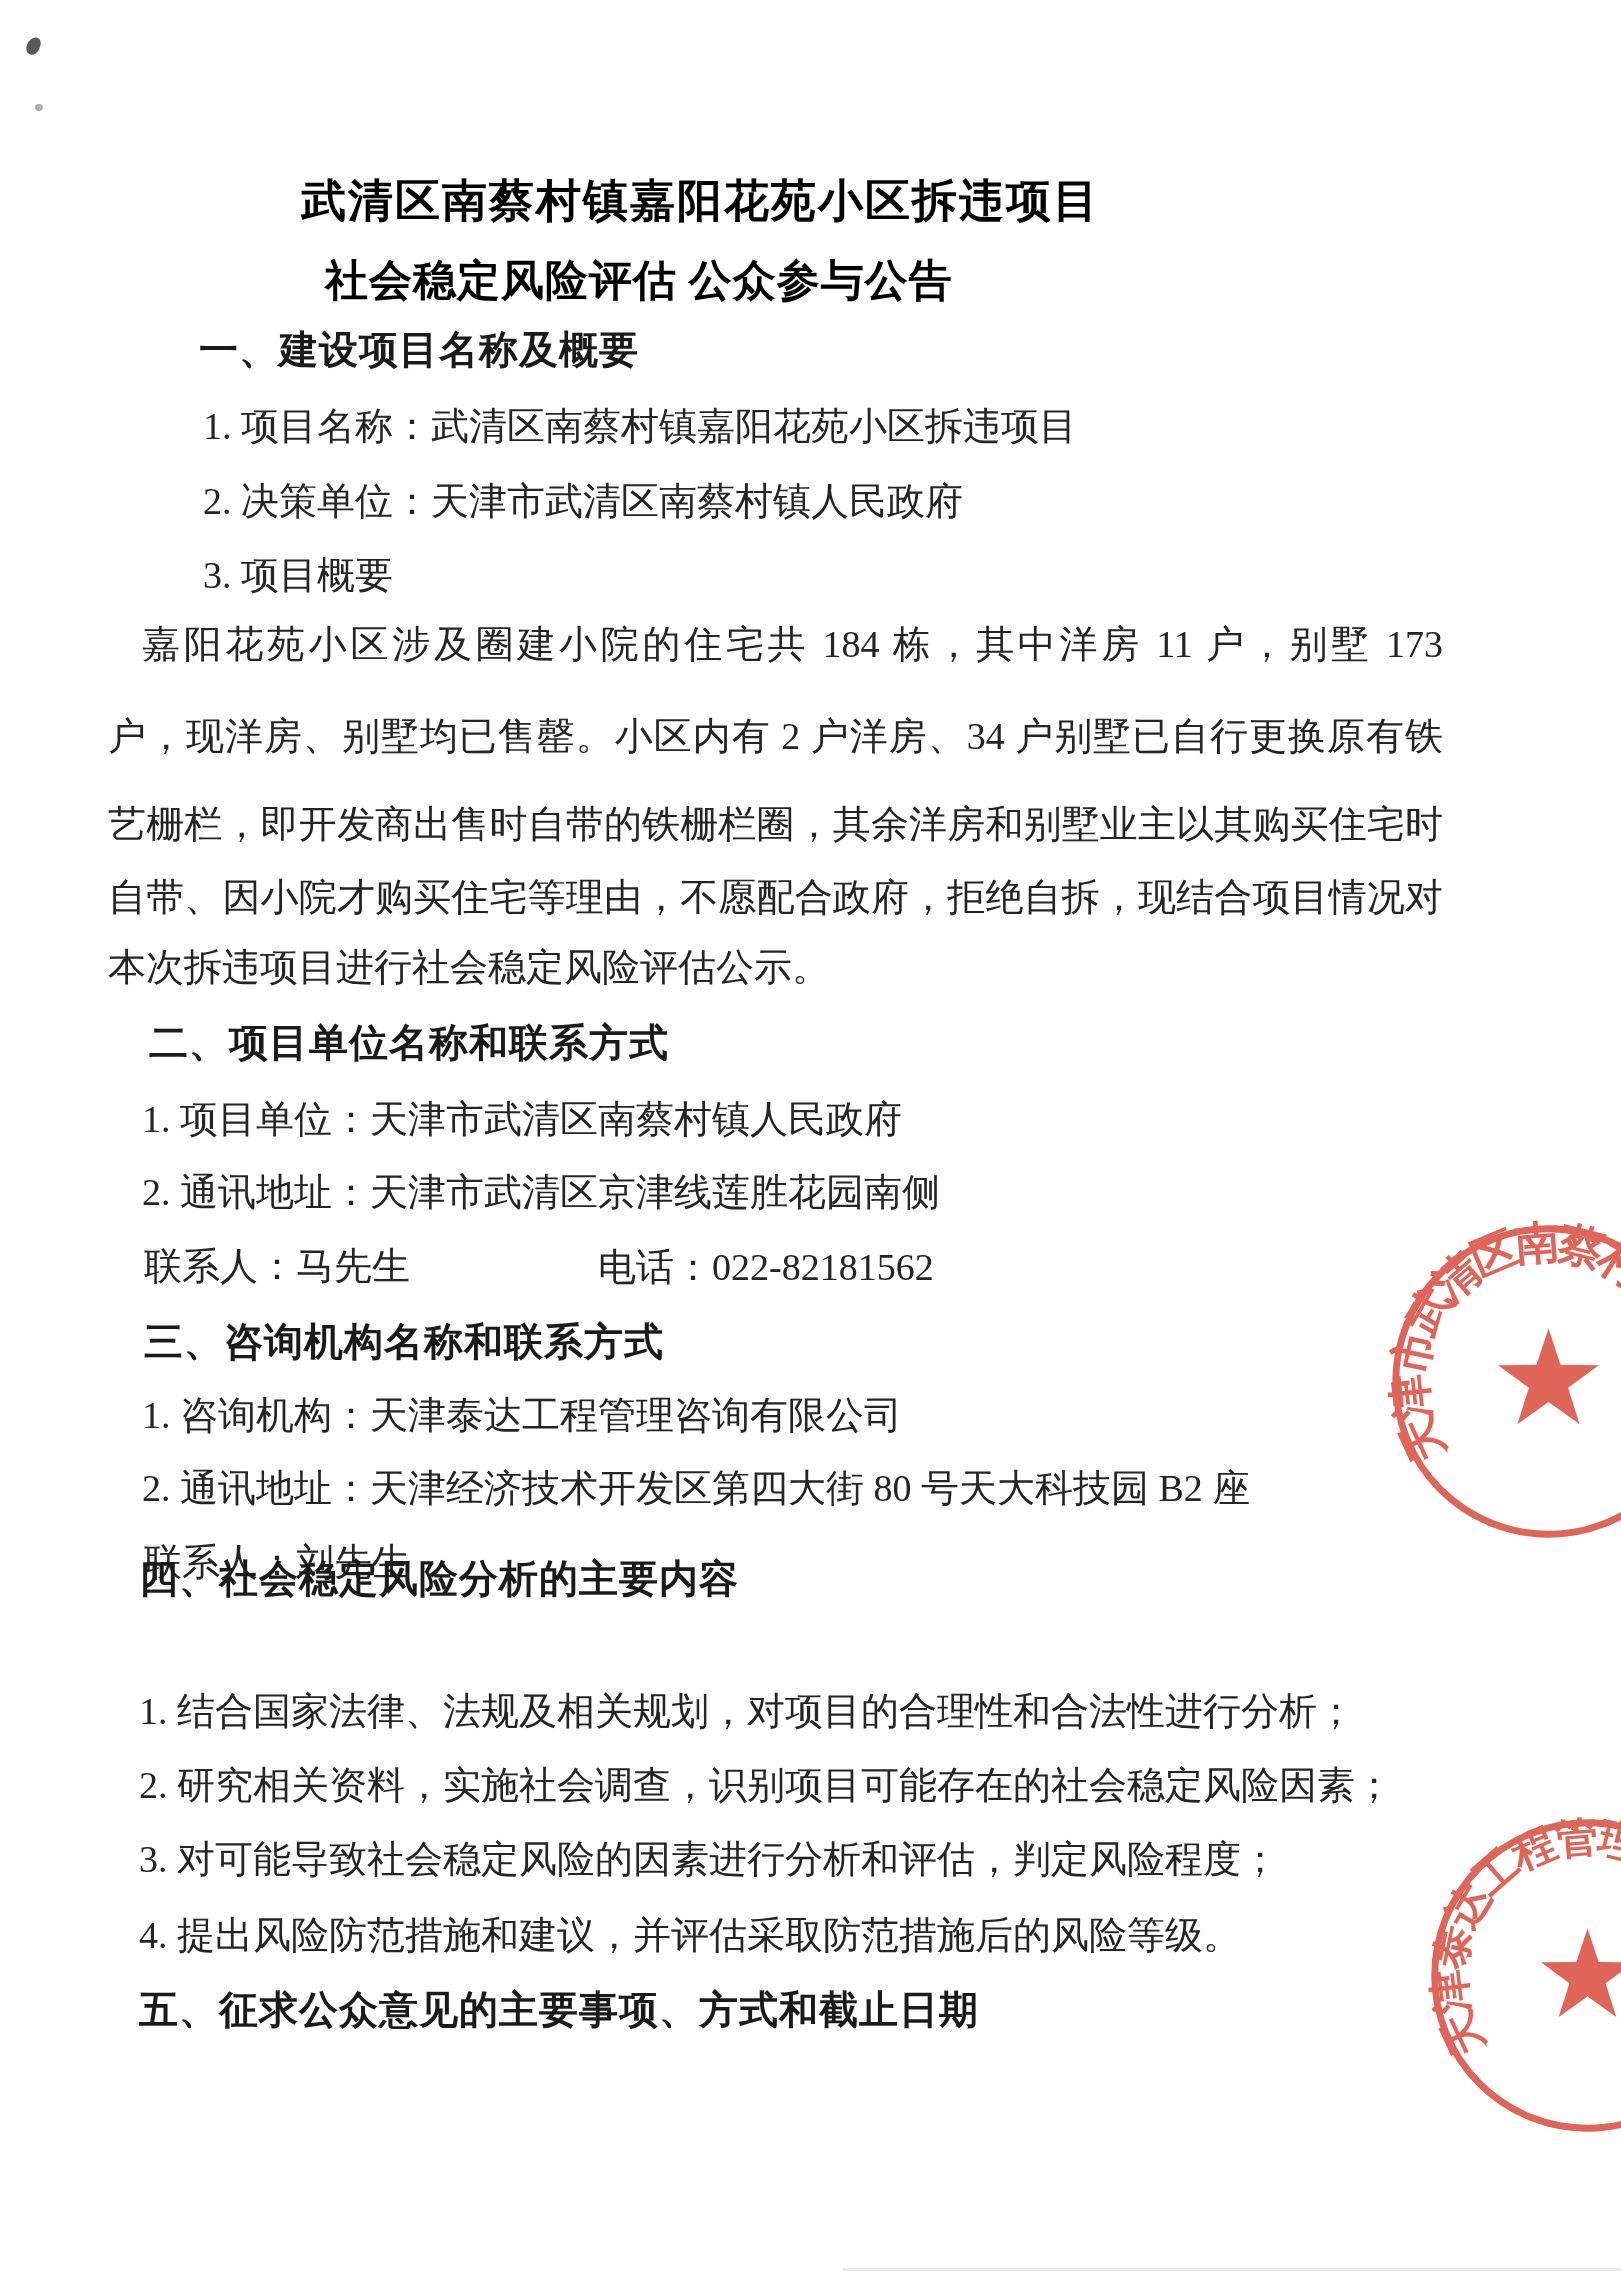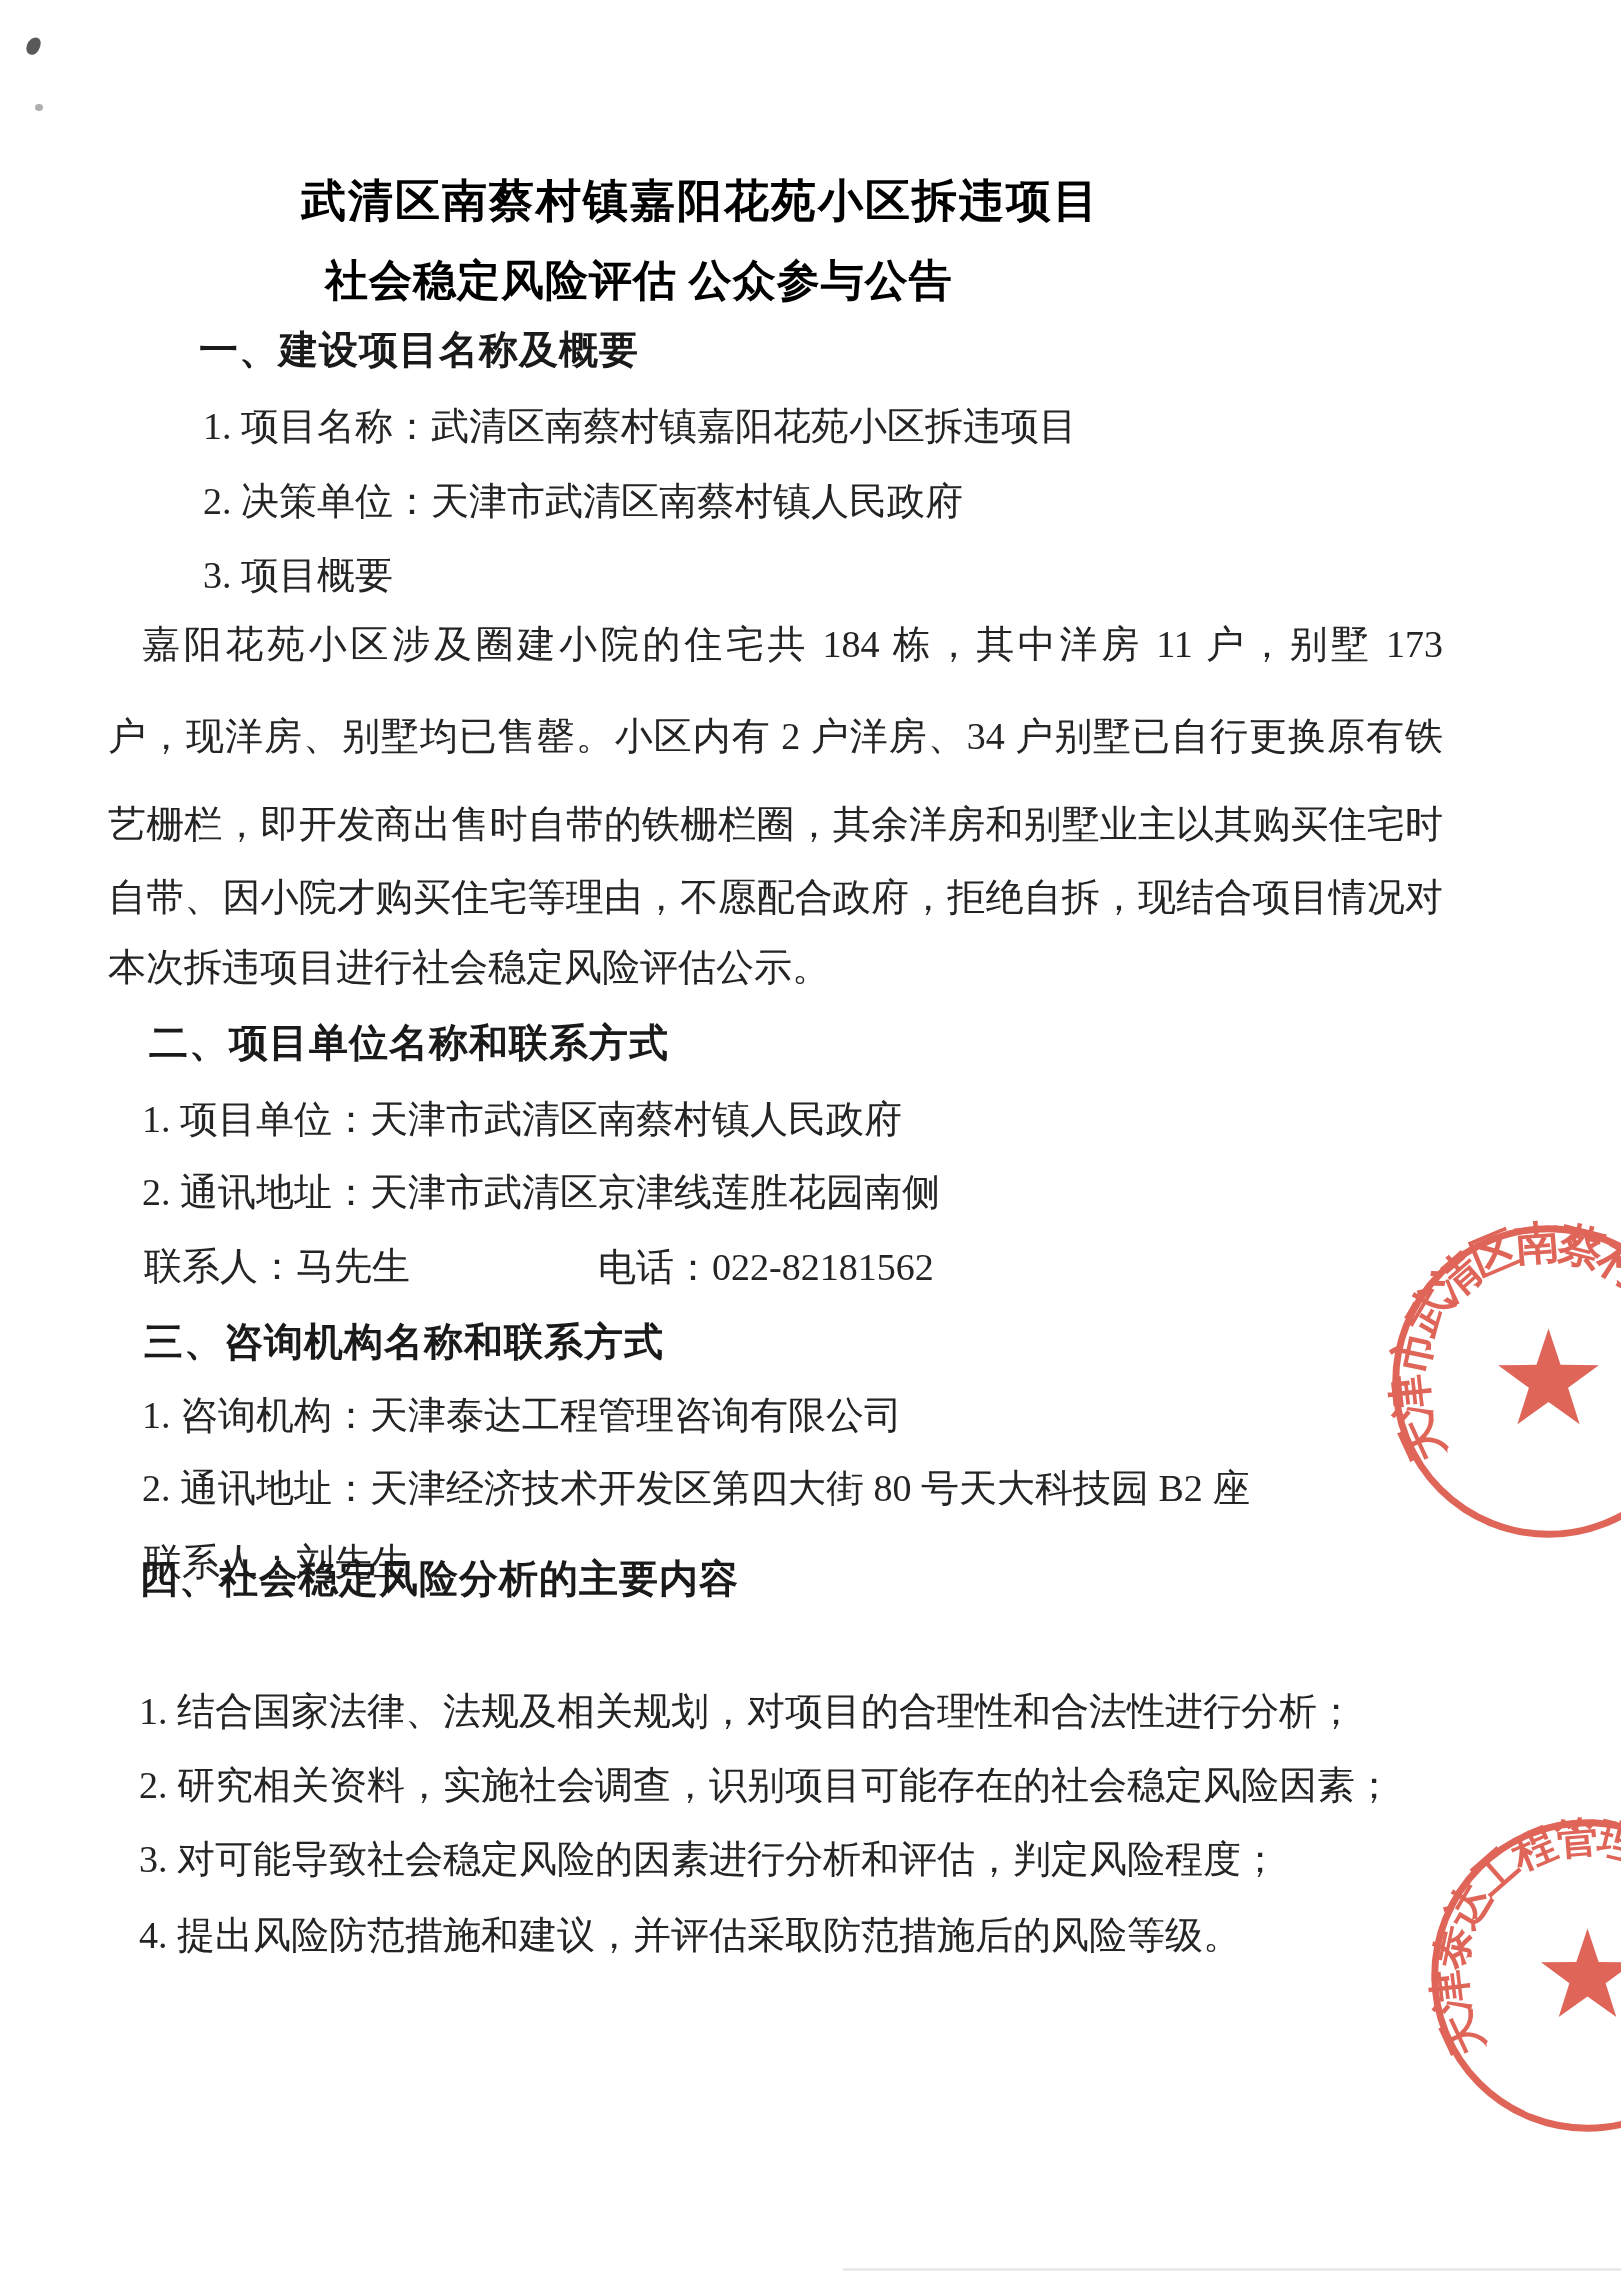--- a/index.html
+++ b/index.html
@@ -67,20 +67,21 @@
   <div class="line" style="left:142px;top:1392px;">1. 咨询机构：天津泰达工程管理咨询有限公司</div>
   <div class="line" style="left:142px;top:1465px;">2. 通讯地址：天津经济技术开发区第四大街 80 号天大科技园 B2 座</div>
   <div class="line" style="left:144px;top:1539px;">联系人：刘先生</div>
 
   <div class="line heading" style="left:139px;top:1555px;">四、社会稳定风险分析的主要内容</div>
   <div class="line" style="left:139px;top:1688px;">1. 结合国家法律、法规及相关规划，对项目的合理性和合法性进行分析；</div>
   <div class="line" style="left:139px;top:1762px;">2. 研究相关资料，实施社会调查，识别项目可能存在的社会稳定风险因素；</div>
   <div class="line" style="left:139px;top:1836px;">3. 对可能导致社会稳定风险的因素进行分析和评估，判定风险程度；</div>
   <div class="line" style="left:139px;top:1912px;">4. 提出风险防范措施和建议，并评估采取防范措施后的风险等级。</div>
 
+  <div class="line heading" style="left:139px;top:1986px;">五、征求公众意见的主要事项、方式和截止日期</div>
 
   <svg id="stamp1" class="stamp" viewBox="0 0 340 340">
     <circle cx="170" cy="170" r="156" fill="none" stroke="#dc4f42" stroke-width="7"></circle>
     <polygon fill="#dc4f42" points="170,116 182.3,153 221.4,153.3 190,176.5 201.8,213.7 170,191 138.2,213.7 150,176.5 118.6,153.3 157.7,153"></polygon>
     <defs>
       <path id="ring1" d="M 66.8 242.3 A 126 126 0 1 1 251.0 266.5" fill="none"></path>
     </defs>
     <text font-size="46" fill="#dc4f42" font-family="'Liberation Serif','DejaVu Serif',serif" font-weight="600">
       <textPath href="#ring1" textLength="570" lengthAdjust="spacing">天津市武清区南蔡村镇人民政府</textPath>
     </text>

